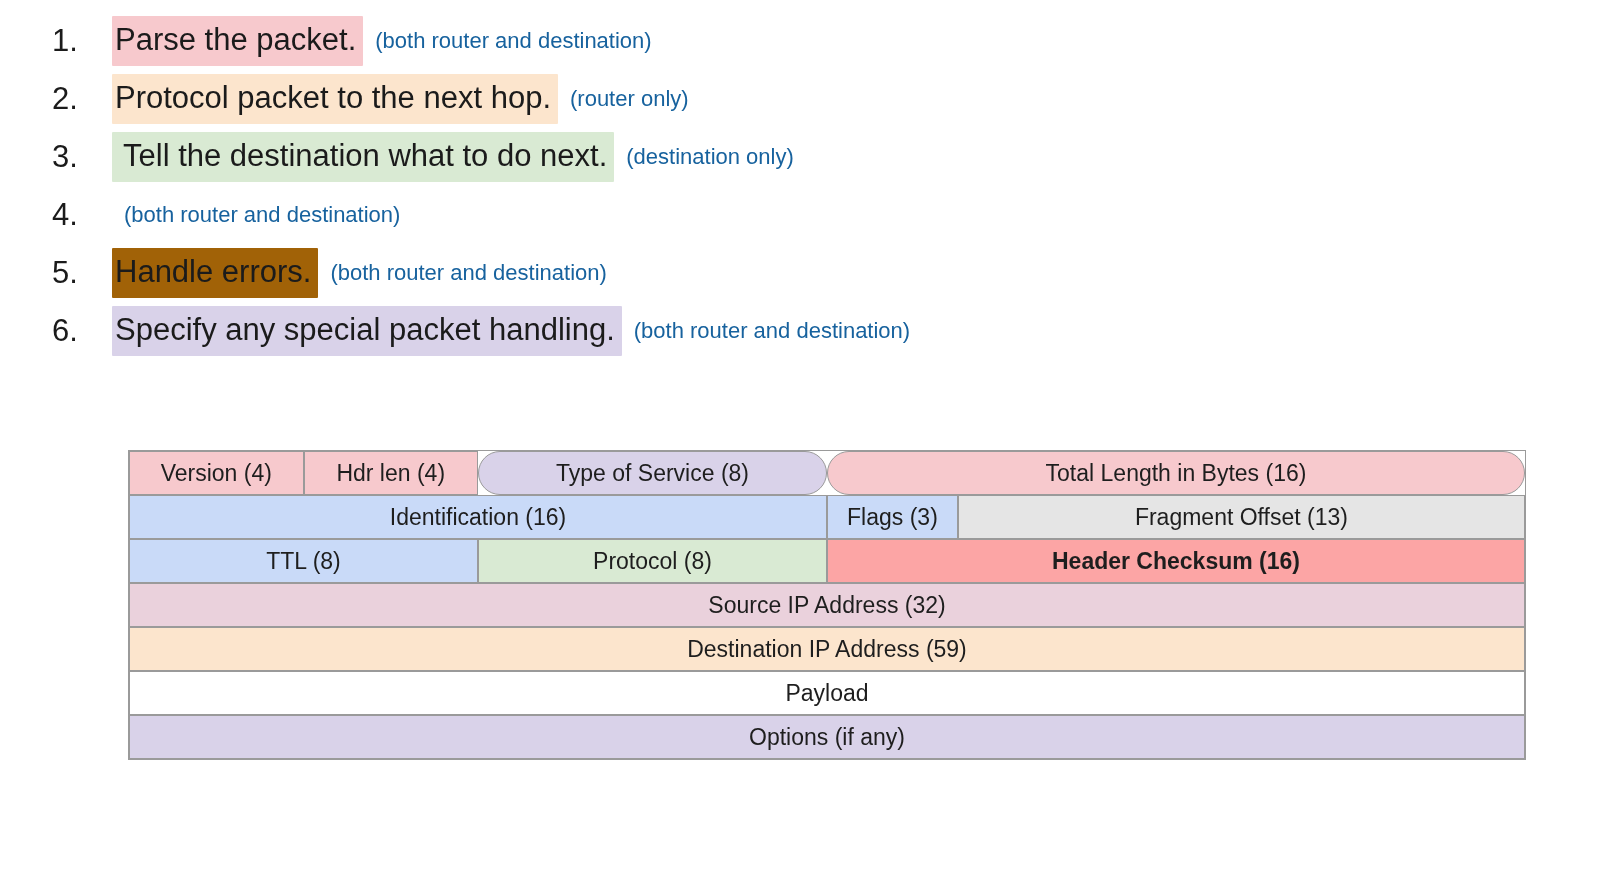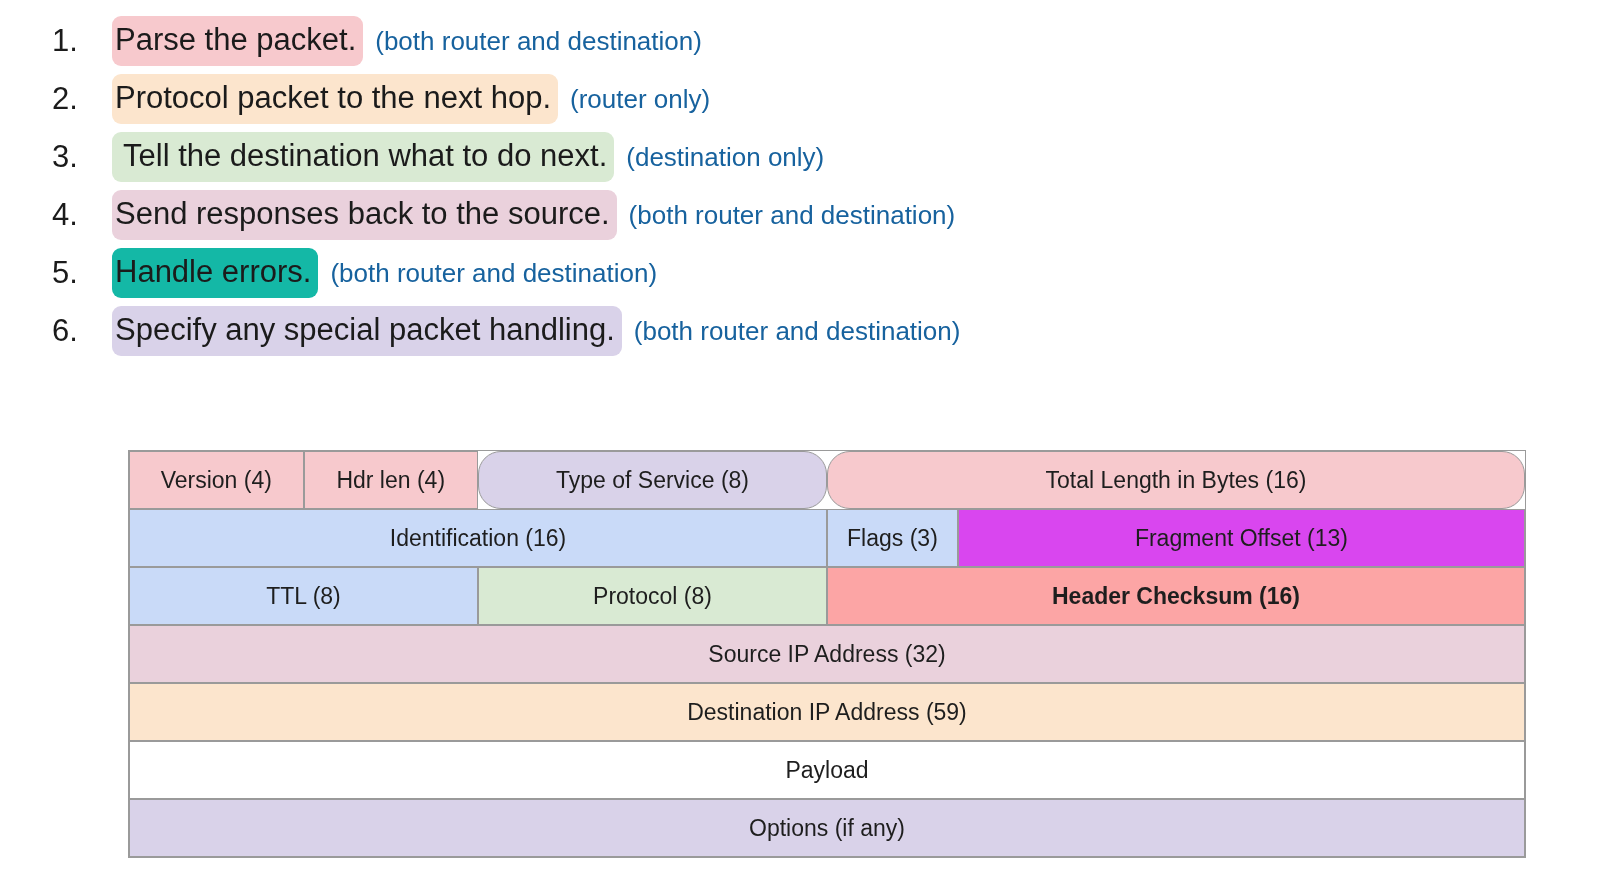--- a/index.html
+++ b/index.html
@@ -27,40 +27,40 @@
   .num {
     width: 60px;
     flex-shrink: 0;
     font-size: 31px;
     color: var(--body_text, #1b1b1b);
   }
   .phrase {
     font-size: 31px;
     color: var(--body_text, #1b1b1b);
     padding: 6px 7px 8px 3px;
-    border-radius: 9px;
+    border-radius: 1px;
   }
   .note {
     margin-left: 12px;
-    font-size: 26px;
+    font-size: 22px;
     color: var(--note_text, #17629e);
   }
 
   
   .ip-table {
     position: absolute;
     left: 128px; top: 450px;
     width: 1398px;
     display: grid;
     grid-template-columns: repeat(32, 1fr);
     border: 1px solid var(--table_border, #9a9a9a);
     background: #ffffff;
   }
   .cell {
-    height: 58px;
+    height: 44px;
     border: 1px solid var(--table_border, #9a9a9a);
     display: flex;
     align-items: center;
     justify-content: center;
     font-size: 23px;
     color: #1e1e1e;
     white-space: nowrap;
     overflow: hidden;
   }
   .s3  { grid-column: span 3; }
@@ -86,45 +86,44 @@
       <span class="phrase" style="background-color: rgb(252, 229, 205);">Protocol packet to the next hop.</span>
       <span class="note">(router only)</span>
     </li>
     <li class="step">
       <span class="num">3.</span>
       <span class="phrase" style="background-color: rgb(217, 234, 211); padding-left: 11px;">Tell the destination what to do next.</span>
       <span class="note">(destination only)</span>
     </li>
     <li class="step">
       <span class="num">4.</span>
-      <span class="phrase" style="background-color: rgb(234, 209, 220);">Send responses back to the source.</span>
       <span class="note">(both router and destination)</span>
     </li>
     <li class="step">
       <span class="num">5.</span>
-      <span class="phrase" style="background-color: #14b8a6;">Handle errors.</span>
+      <span class="phrase" style="background-color: #a16207;">Handle errors.</span>
       <span class="note">(both router and destination)</span>
     </li>
     <li class="step">
       <span class="num">6.</span>
       <span class="phrase" style="background-color: rgb(217, 210, 233); text-align: right;">Specify any special packet handling.</span>
       <span class="note">(both router and destination)</span>
     </li>
   </ol>
 
   <div class="ip-table">
 
     <div class="cell s4" style="background-color: rgb(247, 201, 205);">Version (4)</div>
     <div class="cell s4" style="background-color: rgb(247, 201, 205);">Hdr len (4)</div>
     <div class="cell s8" style="background-color: rgb(217, 210, 233); border-radius: 23px;">Type of Service (8)</div>
     <div class="cell s16" style="background-color: rgb(247, 201, 205); border-radius: 23px;">Total Length in Bytes (16)</div>
 
     <div class="cell s16" style="background-color: rgb(201, 218, 248);">Identification (16)</div>
     <div class="cell s3" style="background-color: rgb(201, 218, 248);">Flags (3)</div>
-    <div class="cell s13" style="background-color: #d946ef;">Fragment Offset (13)</div>
+    <div class="cell s13" style="background-color: #e5e5e5;">Fragment Offset (13)</div>
 
     <div class="cell s8" style="background-color: rgb(201, 218, 248);">TTL (8)</div>
     <div class="cell s8" style="background-color: rgb(217, 234, 211);">Protocol (8)</div>
     <div class="cell s16" style="background-color: #fca5a5; font-weight: bold;">Header Checksum (16)</div>
 
     <div class="cell s32" style="background-color: rgb(234, 209, 220);">Source IP Address (32)</div>
 
     <div class="cell s32" style="background-color: rgb(252, 229, 205);">Destination IP Address (59)</div>
 
     <div class="cell s32" style="background-color: rgb(255, 255, 255);">Payload</div>

